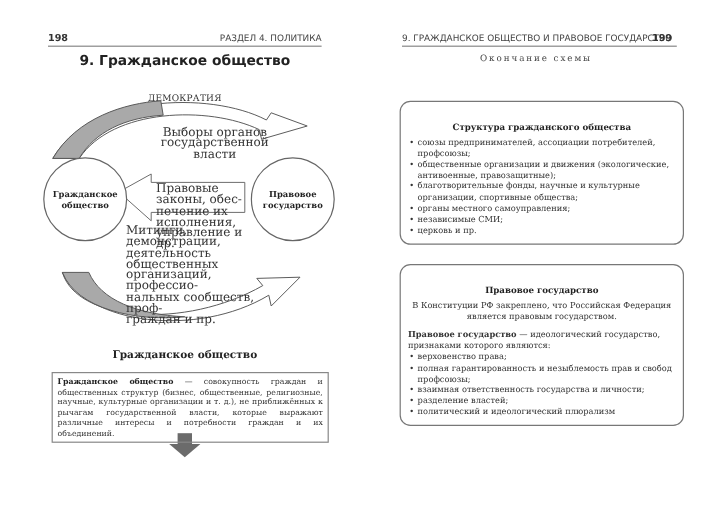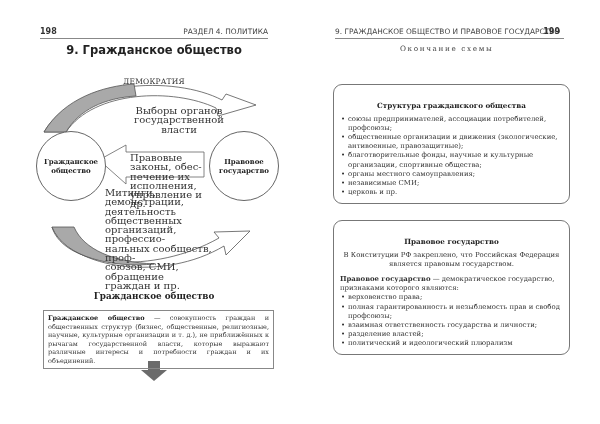--- a/index.html
+++ b/index.html
@@ -78,21 +78,20 @@
     <div>Правовые законы, обес-</div>
     <div>печение их исполнения,</div>
     <div>управление и др.</div>
   </div>
 
   <div class="txt" style="left:101px;top:188px;width:110px;">
     <div>Митинги, демонстрации,</div>
     <div>деятельность общественных</div>
     <div>организаций, профессио-</div>
     <div>нальных сообществ, проф-</div>
-    <div>союзов, СМИ, обращение</div>
     <div>граждан и пр.</div>
   </div>
 
   <div class="sec-title">Гражданское общество</div>
 
   <div class="defbox"><b>Гражданское общество</b><span> — совокупность граждан и общественных структур (бизнес, общественные, религиозные, научные, культурные организации и т. д.), не приближённых к рычагам государственной власти, которые выражают различные интересы и потребности граждан и их объединений.</span></div>
 </div>
 
 <div class="page right">
   <div class="runhead" style="left:35px;">9. ГРАЖДАНСКОЕ ОБЩЕСТВО И ПРАВОВОЕ ГОСУДАРСТВО</div>
@@ -110,21 +109,21 @@
     <li>благотворительные фонды, научные и культурные организации, спортивные общества;</li>
     <li>органы местного самоуправления;</li>
     <li>независимые СМИ;</li>
     <li>церковь и пр.</li>
   </ul>
 </div>
 
 <div class="rbox" style="top:220px;">
   <div class="head">Правовое государство</div>
   <p>В Конституции РФ закреплено, что Российская Федерация является правовым государством.</p>
-  <div><b>Правовое государство</b><span> — демократическое государство, признаками которого являются:</span></div>
+  <div><b>Правовое государство</b><span> — идеологический государство, признаками которого являются:</span></div>
   <ul>
     <li>верховенство права;</li>
     <li>полная гарантированность и незыблемость прав и свобод профсоюзы;</li>
     <li>взаимная ответственность государства и личности;</li>
     <li>разделение властей;</li>
     <li>политический и идеологический плюрализм</li>
   </ul>
 </div>
 
 </body></html>

